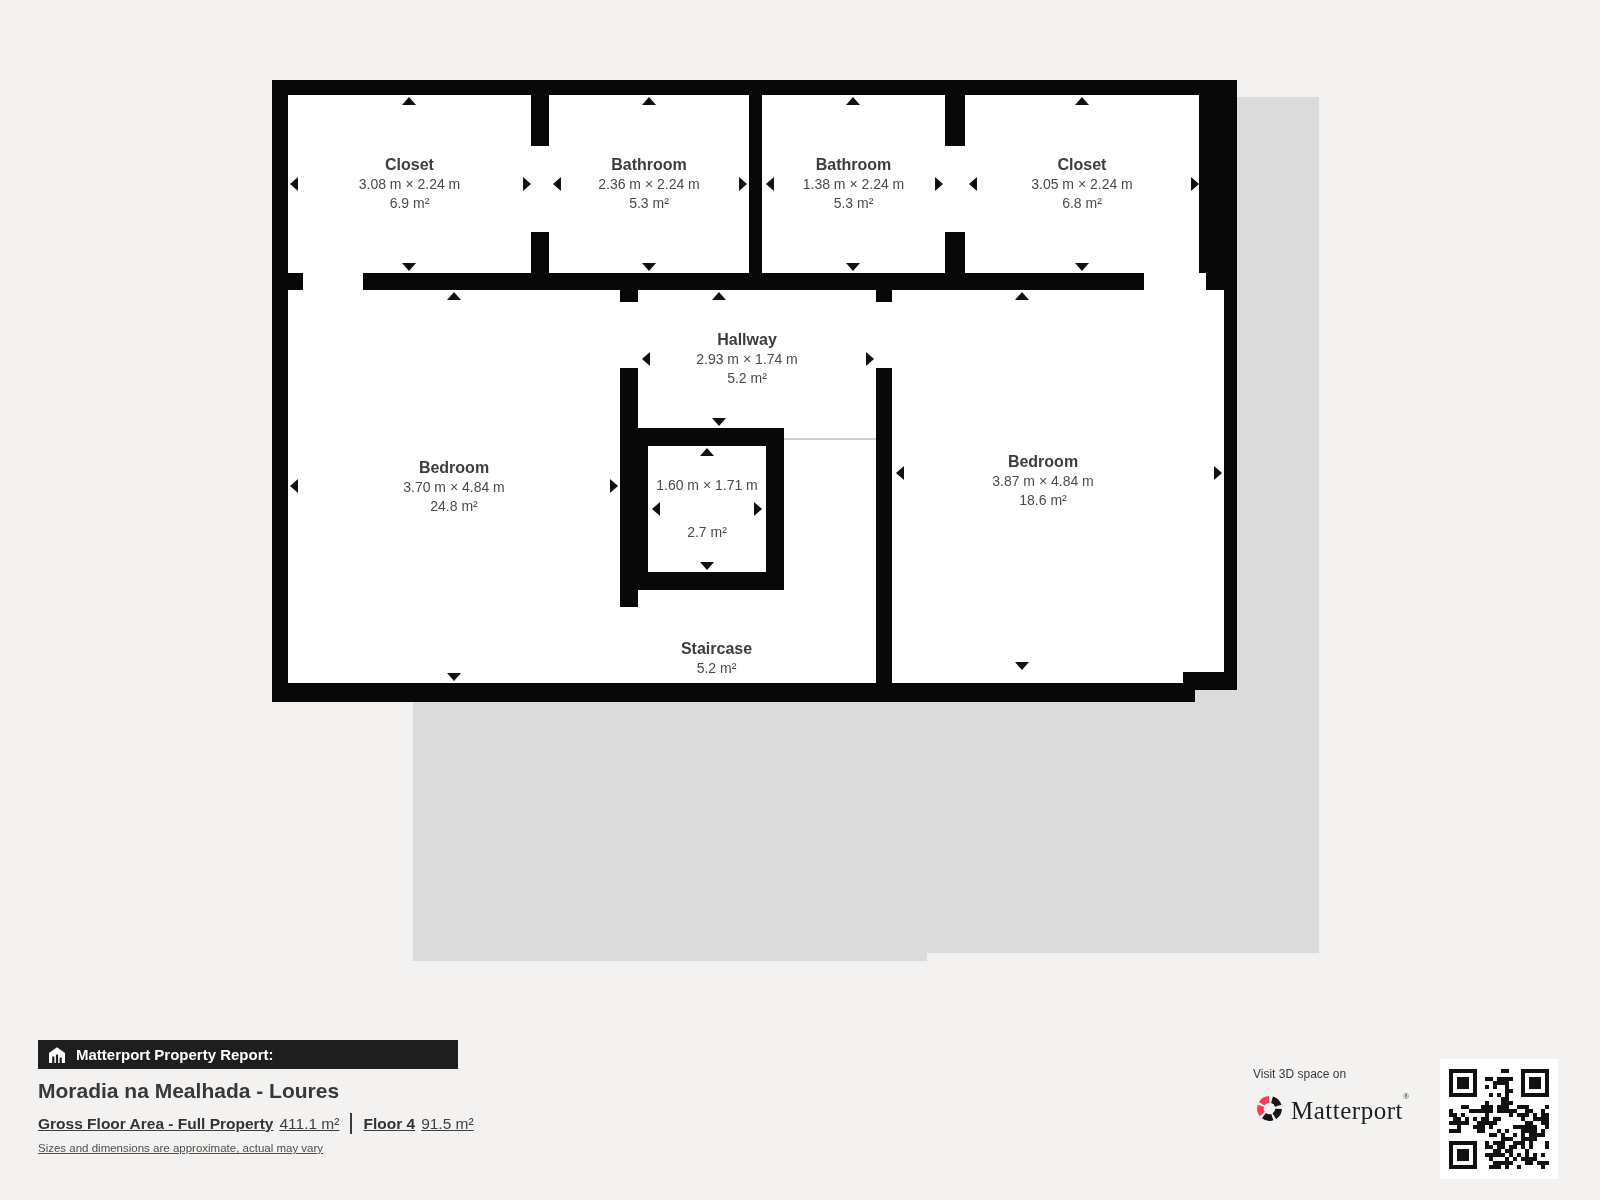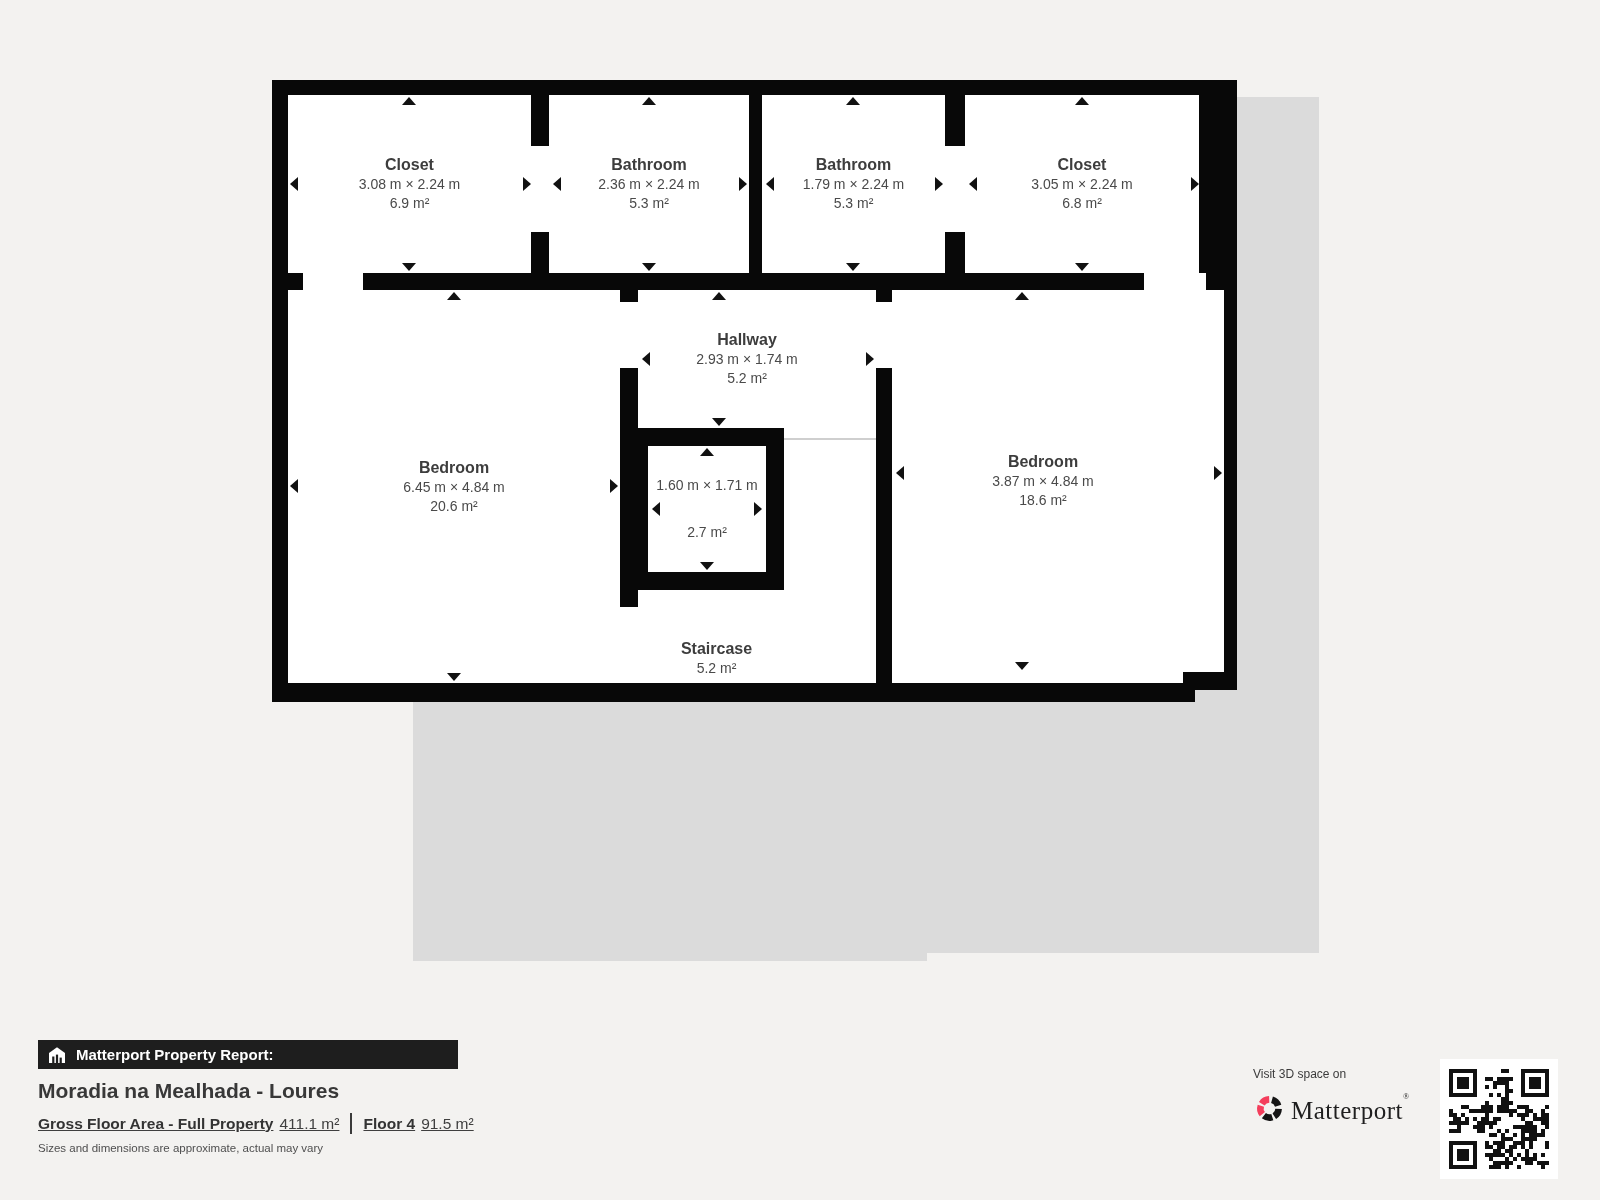--- a/index.html
+++ b/index.html
@@ -36,21 +36,21 @@
   
   .banner{
     left:38px;top:1040px;width:420px;height:29px;background:#1e1e1e;color:#ffffff;
     display:flex;align-items:center;gap:10px;padding-left:10px;box-sizing:border-box;
     font-size:15px;font-weight:bold;
   }
   .prop-title{left:38px;top:1079px;font-size:21px;font-weight:bold;color:#383838;}
   .info-row{left:38px;top:1113px;display:flex;align-items:center;font-size:15.5px;color:#3f3f3f;text-decoration:underline;}
   .info-row b{font-weight:bold;color:#333333;}
   .info-div{width:2px;height:21px;background:#3a3a3a;margin:0 11px;}
-  .disclaimer{left:38px;top:1142px;font-size:11.5px;color:#4f4f4f;}
+  .disclaimer{left:38px;top:1142px;font-size:11.5px;color:#4f4f4f;text-decoration:underline;}
   
   .visit{left:1253px;top:1067px;width:140px;font-size:12px;color:#3b3b3b;white-space:nowrap;}
   .logo-row{left:1254px;top:1092px;display:flex;align-items:center;gap:6px;}
   .wordmark{font-family:"Liberation Serif","DejaVu Serif",serif;font-size:25px;color:#1f1f1f;letter-spacing:.5px;}
   .wordmark sup{font-size:8px;vertical-align:20px;}
   .qr-card{left:1440px;top:1059px;width:118px;height:120px;background:#ffffff;display:flex;align-items:center;justify-content:center;}
 </style>
 </head>
 <body>
 
@@ -89,37 +89,37 @@
     <span>3.08 m × 2.24 m</span>
     <span>6.9 m²</span>
   </div>
   <div class="abs room-label" style="left:277px;top:15px;width:200px;height:178px;">
     <span class="rname">Bathroom</span>
     <span>2.36 m × 2.24 m</span>
     <span>5.3 m²</span>
   </div>
   <div class="abs room-label" style="left:490px;top:15px;width:183px;height:178px;">
     <span class="rname">Bathroom</span>
-    <span>1.79 m × 2.24 m</span>
+    <span>1.38 m × 2.24 m</span>
     <span>5.3 m²</span>
   </div>
   <div class="abs room-label" style="left:693px;top:15px;width:234px;height:178px;">
     <span class="rname">Closet</span>
     <span>3.05 m × 2.24 m</span>
     <span>6.8 m²</span>
   </div>
   <div class="abs room-label" style="left:366px;top:210px;width:218px;height:138px;">
     <span class="rname">Hallway</span>
     <span>2.93 m × 1.74 m</span>
     <span>5.2 m²</span>
   </div>
   <div class="abs room-label" style="left:16px;top:210px;width:332px;height:393px;">
     <span class="rname">Bedroom</span>
-    <span>6.45 m × 4.84 m</span>
-    <span>20.6 m²</span>
+    <span>3.70 m × 4.84 m</span>
+    <span>24.8 m²</span>
   </div>
   <div class="abs room-label" style="left:376px;top:366px;width:118px;height:126px;gap:28px;">
     <span>1.60 m × 1.71 m</span>
     <span>2.7 m²</span>
   </div>
   <div class="abs room-label" style="left:620px;top:210px;width:302px;height:382px;">
     <span class="rname">Bedroom</span>
     <span>3.87 m × 4.84 m</span>
     <span>18.6 m²</span>
   </div>

